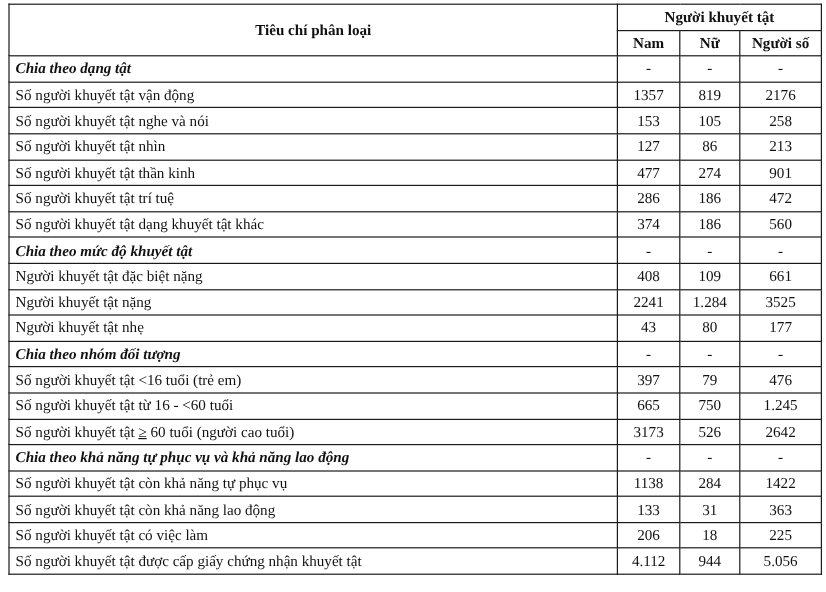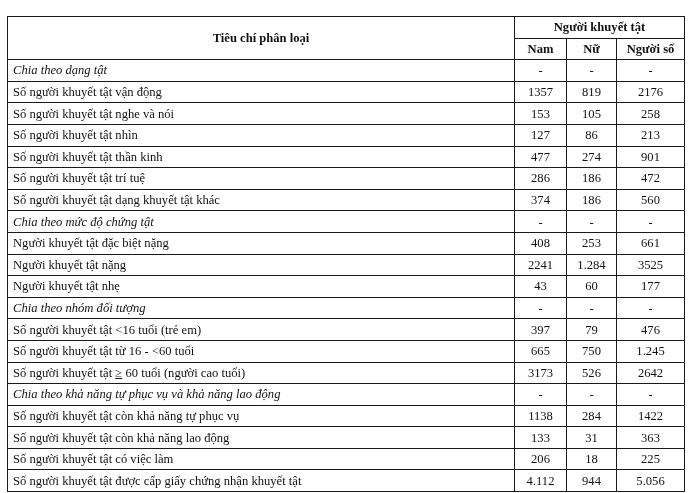--- a/index.html
+++ b/index.html
@@ -11,21 +11,21 @@
       width: 688px;
       height: 493px;
       position: relative;
       overflow: hidden;
       font-family: "Liberation Serif", "DejaVu Serif", serif;
       color: #111111;
     }
     table.stats {
       position: absolute;
       left: 7px;
-      top: 16px;
+      top: 3px;
       width: 677px;
       border-collapse: collapse;
       table-layout: fixed;
       font-size: 12.6px;
     }
     table.stats td, table.stats th {
       border: 1px solid #1a1a1a;
       padding: 0 5px;
       height: 20.6px;
       line-height: 20px;
@@ -40,21 +40,21 @@
       height: 43px;
     }
     td.label {
       text-align: left;
       padding-left: 4px;
     }
     td.num {
       text-align: center;
     }
     tr.section td.label {
-      font-weight: normal;
+      font-weight: bold;
       font-style: italic;
     }
     tr.total td.label {
       font-weight: normal;
     }
     col.c-label { width: 507px; }
     col.c-nam { width: 52px; }
     col.c-nu { width: 50px; }
     col.c-tong { width: 68px; }
     .u { text-decoration: underline; }
@@ -117,41 +117,41 @@
       <td class="num">186</td>
       <td class="num">472</td>
     </tr>
     <tr>
       <td class="label">Số người khuyết tật dạng khuyết tật khác</td>
       <td class="num">374</td>
       <td class="num">186</td>
       <td class="num">560</td>
     </tr>
     <tr class="section">
-      <td class="label">Chia theo mức độ chứng tật</td>
+      <td class="label">Chia theo mức độ khuyết tật</td>
       <td class="num">-</td>
       <td class="num">-</td>
       <td class="num">-</td>
     </tr>
     <tr>
       <td class="label">Người khuyết tật đặc biệt nặng</td>
       <td class="num">408</td>
-      <td class="num">253</td>
+      <td class="num">109</td>
       <td class="num">661</td>
     </tr>
     <tr>
       <td class="label">Người khuyết tật nặng</td>
       <td class="num">2241</td>
       <td class="num">1.284</td>
       <td class="num">3525</td>
     </tr>
     <tr>
       <td class="label">Người khuyết tật nhẹ</td>
       <td class="num">43</td>
-      <td class="num">60</td>
+      <td class="num">80</td>
       <td class="num">177</td>
     </tr>
     <tr class="section">
       <td class="label">Chia theo nhóm đối tượng</td>
       <td class="num">-</td>
       <td class="num">-</td>
       <td class="num">-</td>
     </tr>
     <tr>
       <td class="label">Số người  khuyết tật &lt;16 tuổi (trẻ em)</td>

